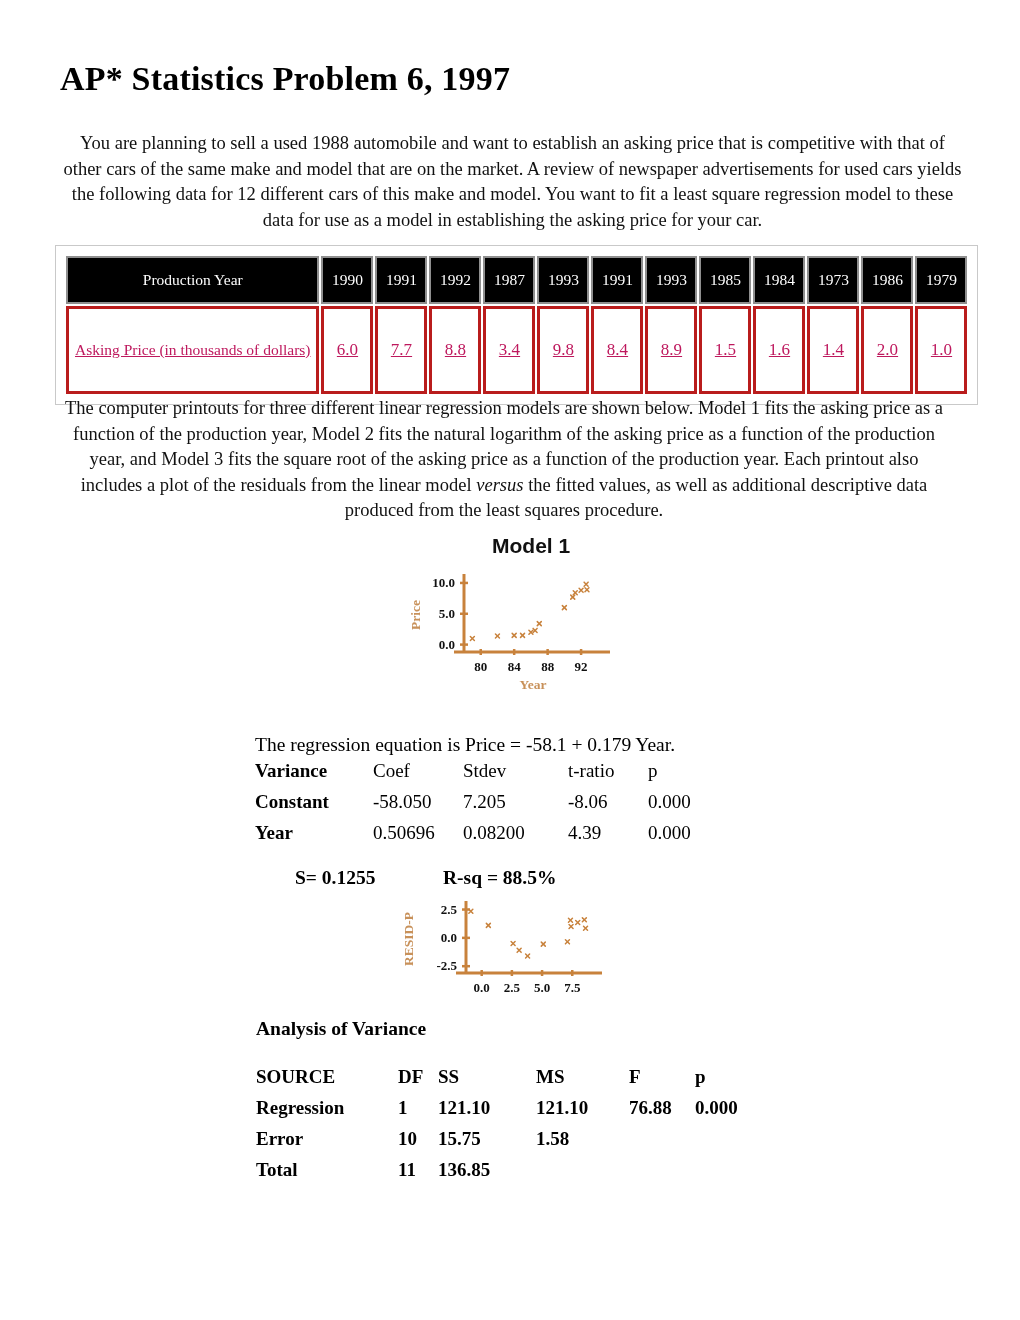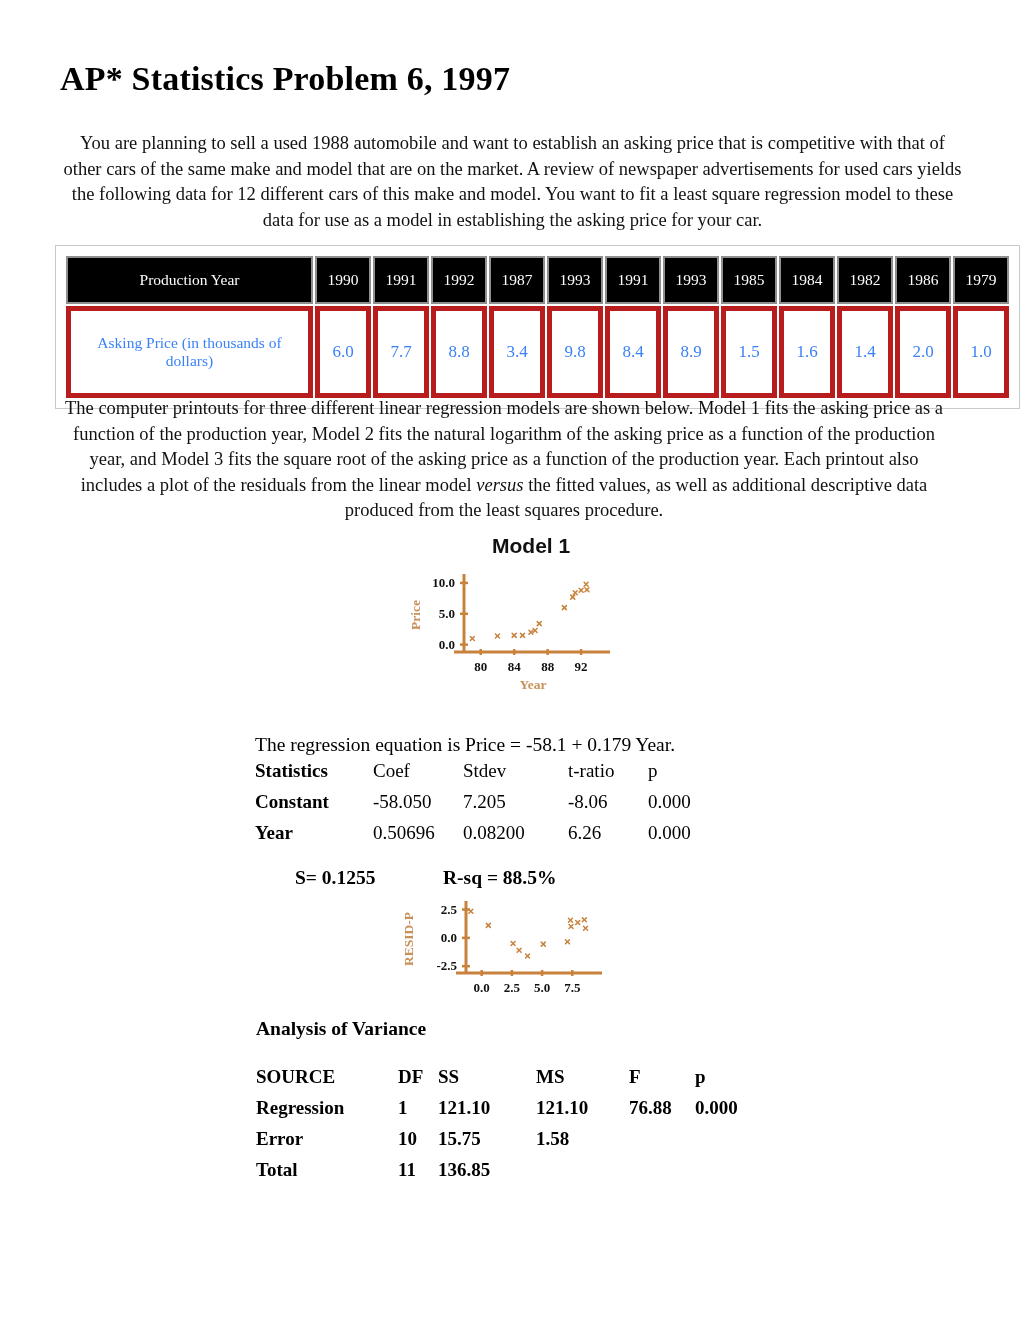--- a/index.html
+++ b/index.html
@@ -77,24 +77,25 @@
   }
   table.data-table tr.head-row td.rowlabel {
     padding: 2px 4px;
     min-width: 76px;
   }
   table.data-table tr.head-row td.yr {
     min-width: 36px;
   }
   table.data-table tr.body-row td {
     background: #ffffff;
-    color: #3b82f6;
-    border: 5px solid #b91c1c;
+    color: #be185d;
+    border: 3px solid #b91c1c;
     height: 78px;
     line-height: 18px;
+    text-decoration: underline;
   }
   table.data-table tr.body-row td.rowlabel {
     padding: 2px 6px;
     min-width: 76px;
     font-size: 15.5px;
   }
   table.data-table tr.body-row td.val {
     min-width: 36px;
     font-size: 17px;
   }
@@ -195,21 +196,21 @@
         <td class="rowlabel">Production Year</td>
         <td class="yr">1990</td>
         <td class="yr">1991</td>
         <td class="yr">1992</td>
         <td class="yr">1987</td>
         <td class="yr">1993</td>
         <td class="yr">1991</td>
         <td class="yr">1993</td>
         <td class="yr">1985</td>
         <td class="yr">1984</td>
-        <td class="yr">1982</td>
+        <td class="yr">1973</td>
         <td class="yr">1986</td>
         <td class="yr">1979</td>
       </tr>
       <tr class="body-row">
         <td class="rowlabel">Asking Price (in thousands of dollars)</td>
         <td class="val">6.0</td>
         <td class="val">7.7</td>
         <td class="val">8.8</td>
         <td class="val">3.4</td>
         <td class="val">9.8</td>
@@ -282,38 +283,38 @@
         <text x="16" y="53" text-anchor="middle" font-size="13.5" font-weight="bold" font-family="&quot;Liberation Serif&quot;, serif" fill="#c8915a" transform="rotate(-90 16 53)">Price</text>
         <text x="129" y="127" text-anchor="middle" font-size="13.5" font-weight="bold" font-family="&quot;Liberation Serif&quot;, serif" fill="#c8915a">Year</text>
       </g>
   </svg>
 
   <div class="reg-eq">The regression equation is Price = -58.1 + 0.179 Year.</div>
 
   <table class="coef-table">
     <tbody>
         <tr>
-      <td class="c0">Statistics</td>
+      <td class="c0">Variance</td>
       <td class="c1">Coef</td>
       <td class="c2">Stdev</td>
       <td class="c3">t-ratio</td>
       <td class="c4">p</td>
     </tr>
     <tr>
       <td class="c0">Constant</td>
       <td class="c1">-58.050</td>
       <td class="c2">7.205</td>
       <td class="c3">-8.06</td>
       <td class="c4">0.000</td>
     </tr>
     <tr>
       <td class="c0">Year</td>
       <td class="c1">0.50696</td>
       <td class="c2">0.08200</td>
-      <td class="c3">6.26</td>
+      <td class="c3">4.39</td>
       <td class="c4">0.000</td>
     </tr>
   </tbody>
     </table>
 
   <div class="s-rsq">
     <span class="s-val">S= 0.1255</span><span>R-sq = 88.5%</span>
   </div>
 
   <svg class="plot" id="resid-plot" width="215" height="110">

